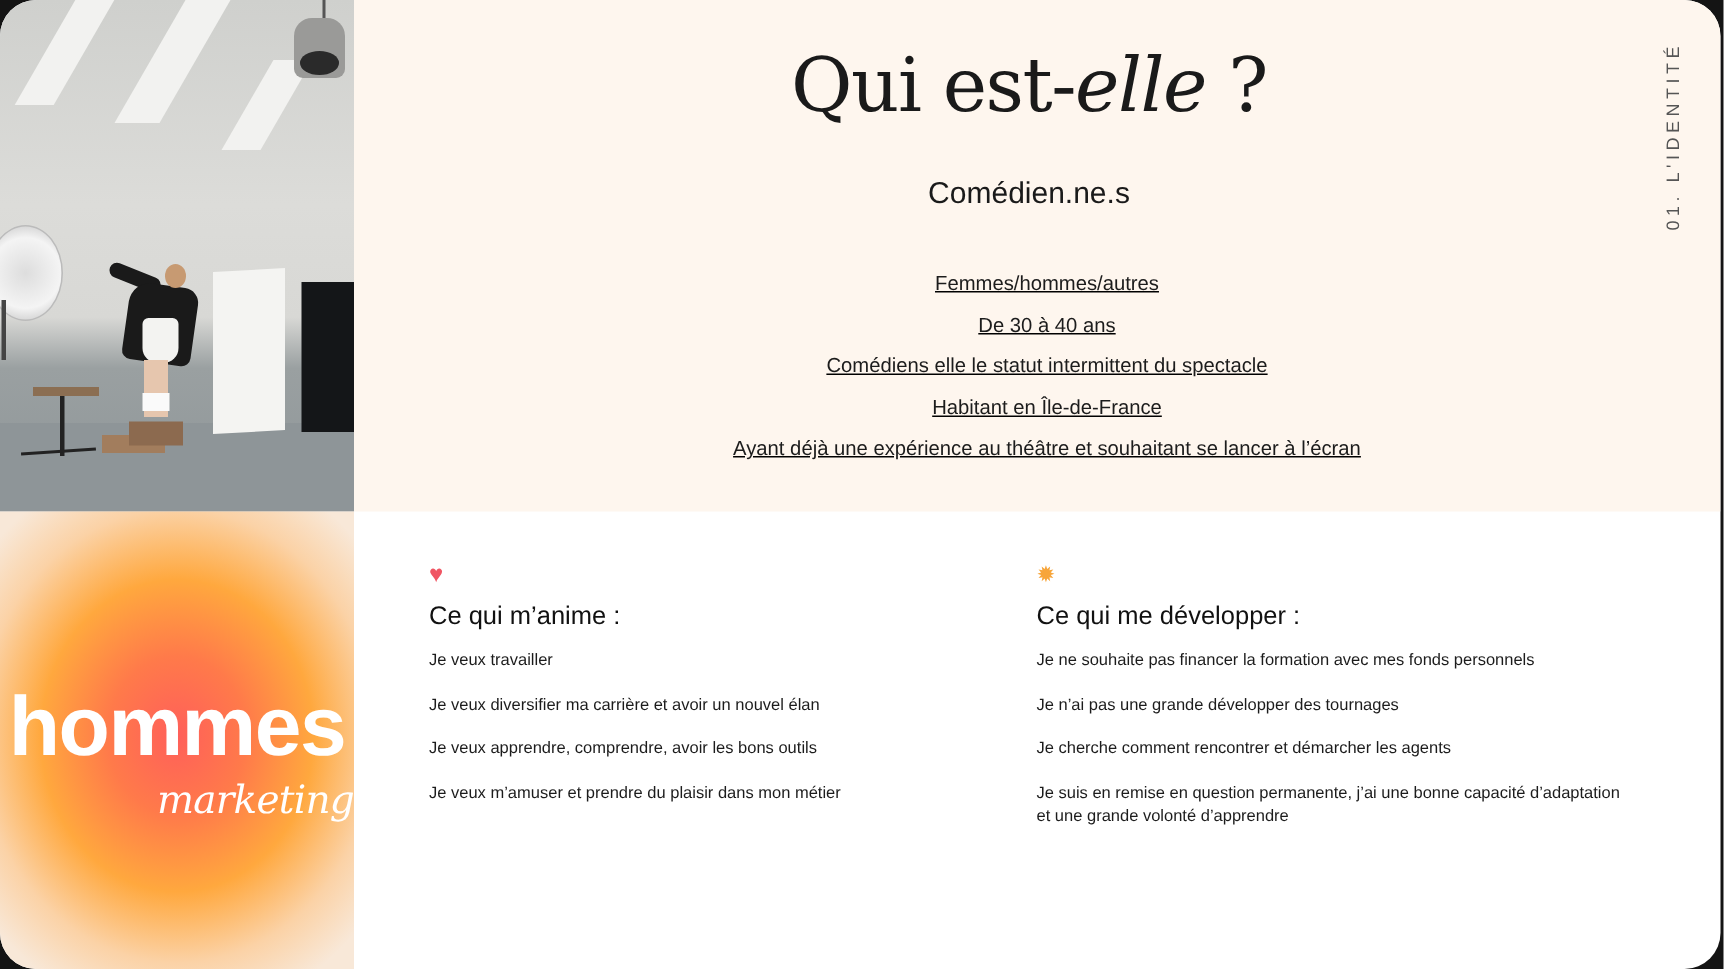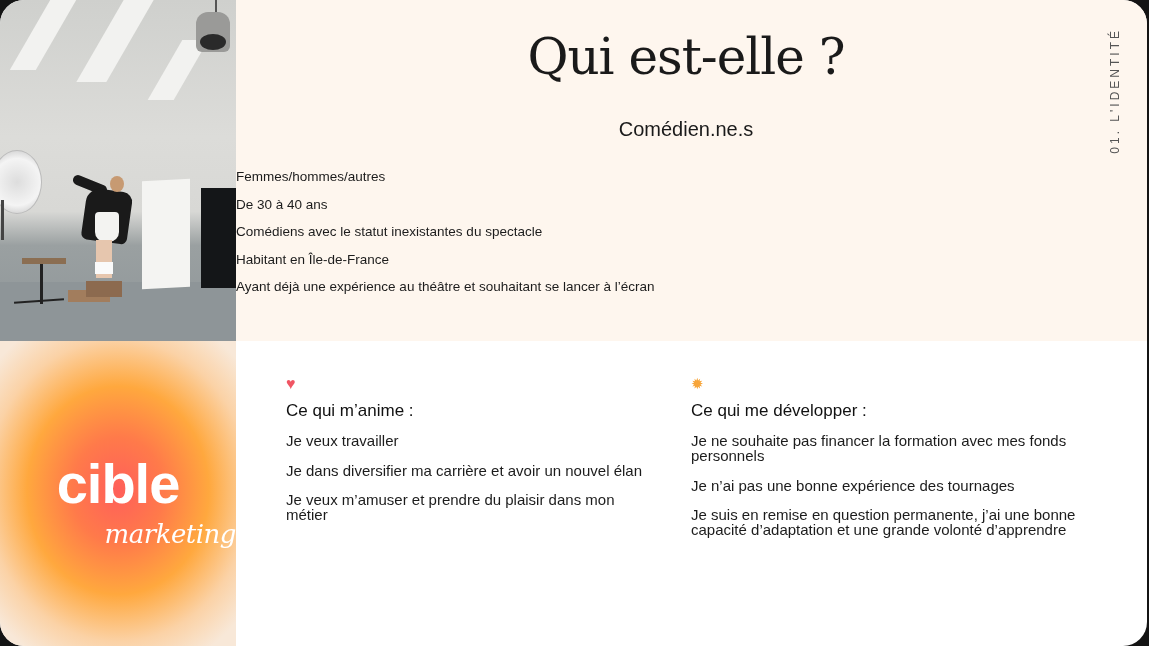--- a/index.html
+++ b/index.html
@@ -45,28 +45,28 @@
     
     .top {
       position: absolute; left: 236px; top: 0; width: 911px; height: 341px;
       background: #fef6ee;
     }
     .title {
       position: absolute; left: 0; width: 900px; top: 28px; text-align: center;
       font-family: "DejaVu Serif", "Liberation Serif", serif;
       font-size: 50px; color: #1a1a1a; letter-spacing: -1px;
     }
-    .title .ital { }
+    .title .ital { font-style: italic; }
     .subtitle {
       position: absolute; left: 0; width: 900px; top: 118px; text-align: center;
       font-size: 20px; font-weight: 400; color: #1a1a1a;
     }
     .traits {
-      position: absolute; left: 0; width: 900px; top: 168px; text-align: left;
-      list-style: none; margin: 0; padding: 0;
+      position: absolute; left: 0; width: 900px; top: 168px; text-align: center;
+      list-style: none; margin: 12px; padding: 0; text-decoration: underline;
     }
     .traits li {
       font-size: 13.5px; color: #1c1c1c; height: 27.5px; line-height: 18px;
     }
     .vert-label {
       position: absolute; right: 25px; top: 28px;
       writing-mode: vertical-rl; transform: rotate(180deg);
       font-size: 12px; letter-spacing: 3px; color: #555; font-weight: 300;
     }
 
@@ -90,21 +90,21 @@
     .col.left { left: 286px; width: 360px; }
     .col.right { left: 691px; width: 400px; }
     .col .icon { height: 20px; font-size: 16px; line-height: 20px; }
     .col .icon.heart { color: #f05563; }
     .col .icon.sun { color: #f7a53a; font-size: 15px; }
     .col h3 {
       margin: 7px 0 0 0; font-size: 17px; font-weight: 400; color: #111;
     }
     .col ul { list-style: none; margin: 12px 0 0 0; padding: 0; }
     .col ul li {
-      font-size: 15px; color: #1c1c1c; line-height: 15px; margin-bottom: 14.6px;
+      font-size: 11px; color: #1c1c1c; line-height: 15px; margin-bottom: 14.6px;
     }
   </style>
 </head>
 <body>
 
 <div class="slide">
 
   <div class="photo">
     <div class="beam" style="left:30px;top:0;width:26px;height:70px;"></div>
     <div class="beam" style="left:100px;top:0;width:30px;height:82px;"></div>
@@ -131,45 +131,47 @@
   </div>
 
   <div class="top">
     <div class="title">
       <span>Qui est-</span><span class="ital">elle</span><span> ?</span>
     </div>
     <div class="subtitle">Comédien.ne.s</div>
     <ul class="traits">
       <li>Femmes/hommes/autres</li>
       <li>De 30 à 40 ans</li>
-      <li>Comédiens avec le statut inexistantes du spectacle</li>
+      <li>Comédiens elle le statut intermittent du spectacle</li>
       <li>Habitant en Île-de-France</li>
       <li>Ayant déjà une expérience au théâtre et souhaitant se lancer à l’écran</li>
     </ul>
     <div class="vert-label">01. L'IDENTITÉ</div>
   </div>
 
   <div class="logo-panel">
-    <div class="logo-word">cible</div>
+    <div class="logo-word">hommes</div>
     <div class="logo-sub">marketing</div>
   </div>
 
   <div class="col left">
     <div class="icon heart">♥</div>
     <h3>Ce qui m’anime :</h3>
     <ul>
       <li>Je veux travailler</li>
-      <li>Je dans diversifier ma carrière et avoir un nouvel élan</li>
+      <li>Je veux diversifier ma carrière et avoir un nouvel élan</li>
+      <li>Je veux apprendre, comprendre, avoir les bons outils</li>
       <li>Je veux m’amuser et prendre du plaisir dans mon métier</li>
     </ul>
   </div>
 
   <div class="col right">
     <div class="icon sun">✹</div>
     <h3>Ce qui me développer :</h3>
     <ul>
       <li>Je ne souhaite pas financer la formation avec mes fonds personnels</li>
-      <li>Je n’ai pas une bonne expérience des tournages</li>
+      <li>Je n’ai pas une grande développer des tournages</li>
+      <li>Je cherche comment rencontrer et démarcher les agents</li>
       <li>Je suis en remise en question permanente, j’ai une bonne capacité d’adaptation et une grande volonté d’apprendre</li>
     </ul>
   </div>
 
 </div>
 
 </body></html>

